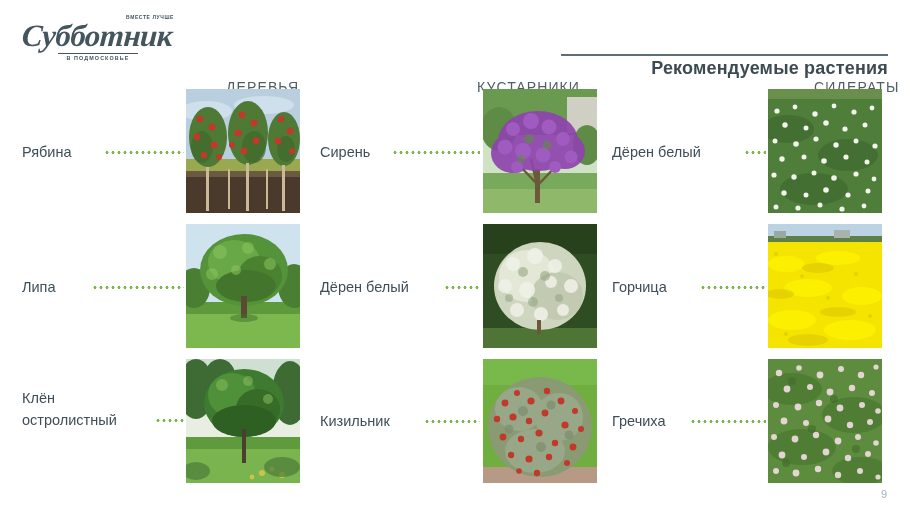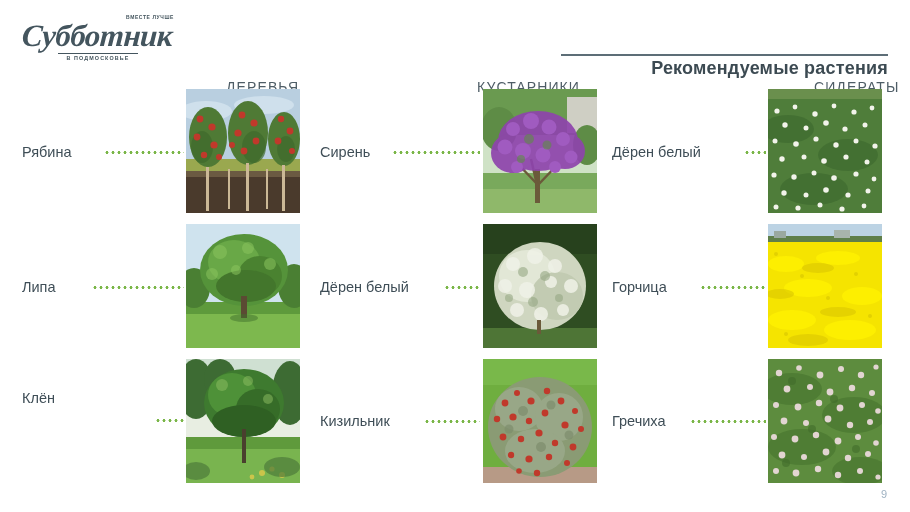--- a/index.html
+++ b/index.html
@@ -336,20 +336,21 @@
           <circle cx="34" cy="52" r="2"></circle>
           <circle cx="60" cy="74" r="2"></circle>
         <circle cx="88" cy="50" r="2"></circle>
           <circle cx="102" cy="92" r="2"></circle>
           <circle cx="18" cy="110" r="2"></circle>
       </g>
     </svg>
   </div>
 
   <div class="cell-label" style="left:22px;top:388px;">Клён</div>
+  <div class="cell-label" style="left:22px;top:410px;">остролистный</div>
   <div class="dots" style="left:155px;top:419px;width:30px;"></div>
   <div class="photo" style="left:186px;top:359px;width:114px;height:124px;">
     <svg viewBox="0 0 114 124" preserveAspectRatio="none">
       <rect width="114" height="124" fill="#e8eee2"></rect>
       <rect y="0" width="114" height="56" fill="#cfe0d2"></rect>
       <g fill="#3d6b33">
         <ellipse cx="10" cy="30" rx="18" ry="30"></ellipse>
         <ellipse cx="104" cy="34" rx="18" ry="32"></ellipse>
         <ellipse cx="34" cy="20" rx="16" ry="20"></ellipse>
       </g>

